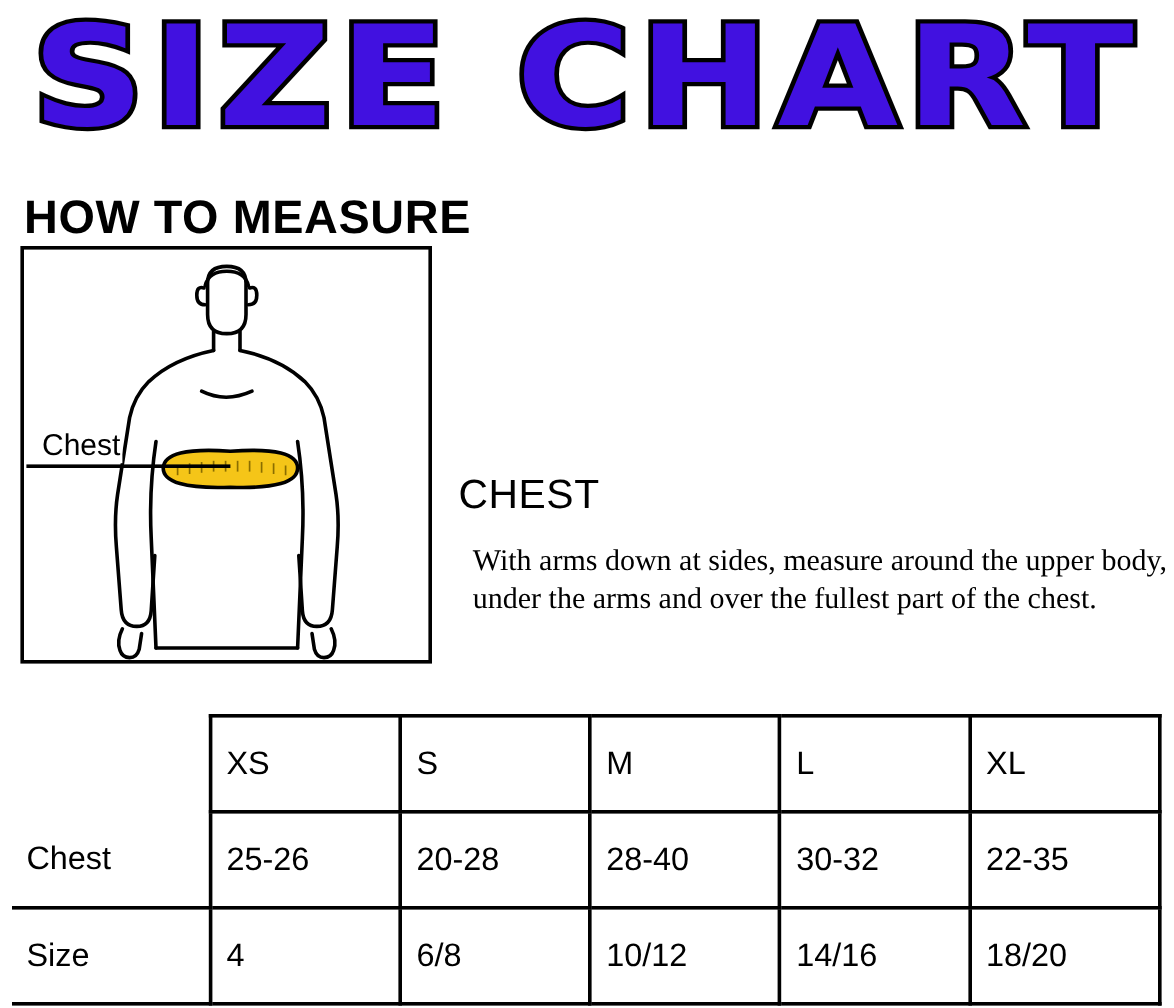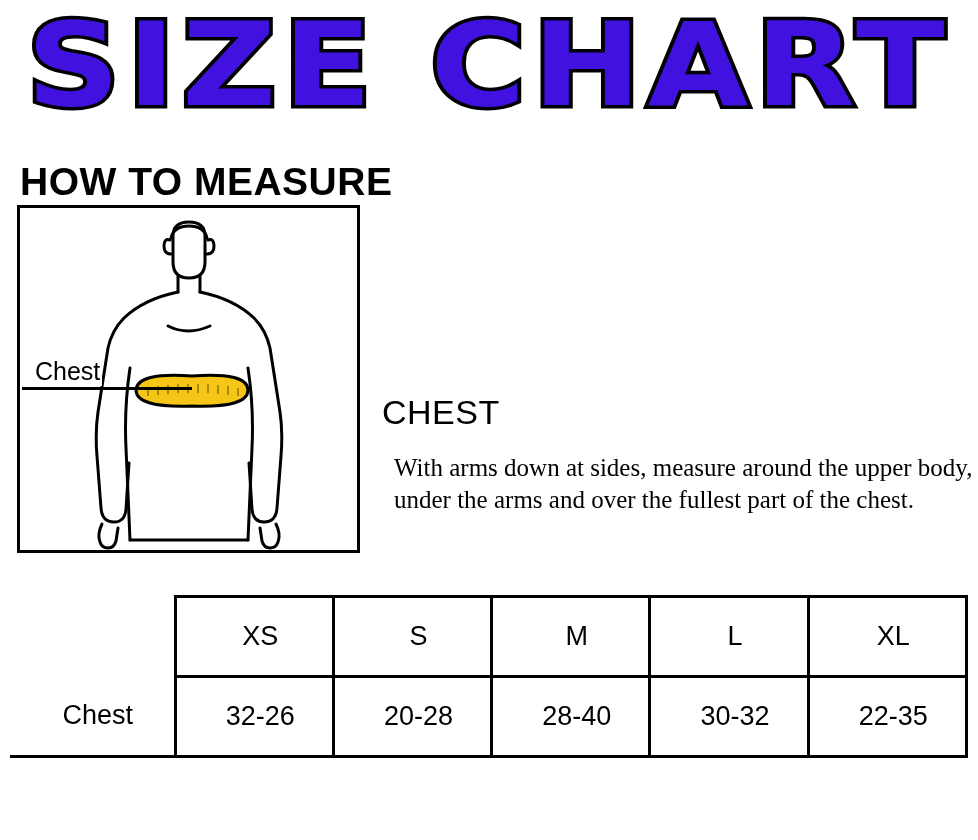--- a/index.html
+++ b/index.html
@@ -114,21 +114,20 @@
     table-layout: fixed;
   }
   .size-table td {
     height: 80px;
     font-size: 27px;
     font-family: "Liberation Sans", sans-serif;
     padding: 0 0 0 12px;
     vertical-align: middle;
     border: 3px solid #000000;
     box-sizing: border-box;
-    text-align: center;
   }
   .size-table td.rowhead {
     border-left: none;
     border-top: none;
   }
   .size-table tr.header-row td.rowhead-empty {
     border: none;
   }
   .col-label { width: 165px; }
   .col-size { width: 158px; }
@@ -220,20 +219,28 @@
     <tr class="header-row">
       <td class="rowhead-empty"></td>
       <td>XS</td>
       <td>S</td>
       <td>M</td>
       <td>L</td>
       <td>XL</td>
     </tr>
     <tr>
       <td class="rowhead">Chest</td>
-      <td>32-26</td>
+      <td>25-26</td>
       <td>20-28</td>
       <td>28-40</td>
       <td>30-32</td>
       <td>22-35</td>
     </tr>
+    <tr>
+      <td class="rowhead">Size</td>
+      <td>4</td>
+      <td>6/8</td>
+      <td>10/12</td>
+      <td>14/16</td>
+      <td>18/20</td>
+    </tr>
   </tbody>
 </table>
 
 </body></html>

